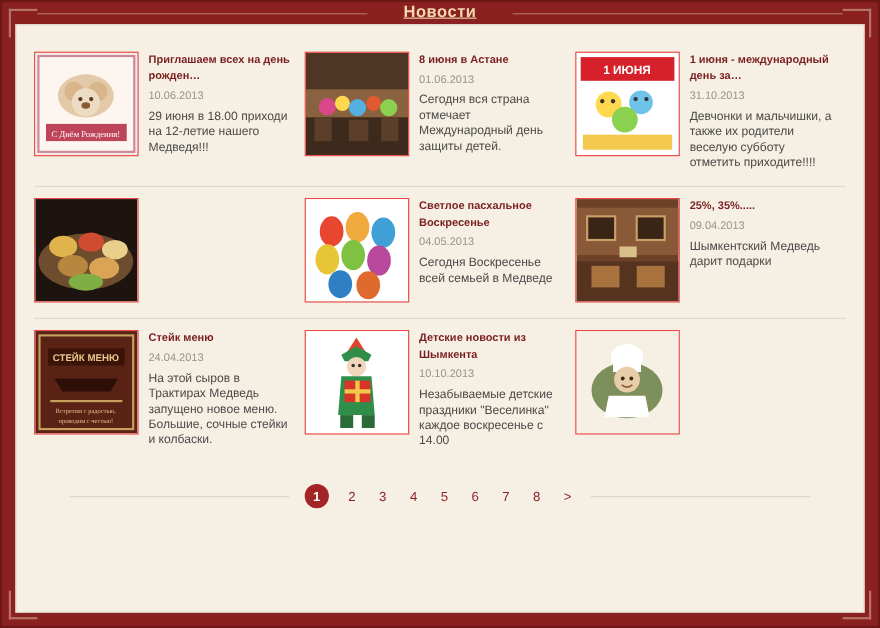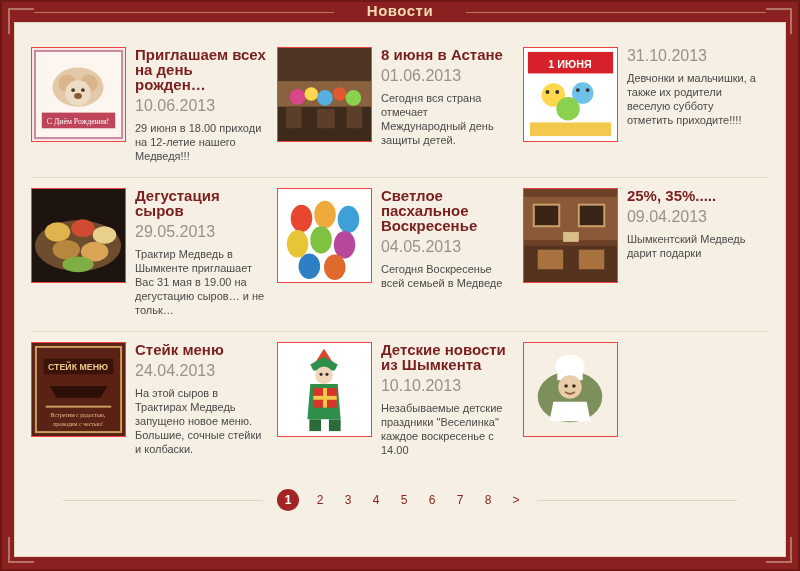--- a/index.html
+++ b/index.html
@@ -36,20 +36,21 @@
   .page-title {
     position: absolute;
     top: 0; left: 0; right: 0;
     height: 26px;
     text-align: center;
     color: #f3d9b0;
     font-size: 15px;
     font-weight: bold;
     line-height: 22px;
     letter-spacing: .5px;
+    text-decoration: underline;
   }
   .title-rule-l, .title-rule-r {
     position: absolute;
     top: 12px;
     height: 1px;
     background: #c79a7a;
     opacity: .7;
   }
   .title-rule-l { left: 34px; width: 300px; }
   .title-rule-r { right: 34px; width: 300px; }
@@ -84,29 +85,29 @@
     border: 1px solid #ef4444;
     background: #e8e0d2;
     overflow: hidden;
     position: relative;
   }
   .thumb svg { display: block; width: 100%; height: 100%; }
 
   .news-text { flex: 1; min-width: 0; }
   .news-title {
     color: #7a1f1f;
-    font-size: 15px;
+    font-size: 10px;
     font-weight: bold;
     line-height: 15px;
     margin: 0 0 5px 0;
     cursor: pointer;
   }
   .news-date {
     color: #9b9186;
-    font-size: 16px;
+    font-size: 10px;
     margin-bottom: 6px;
   }
   .news-body {
     color: #4a4a4a;
     font-size: 11px;
     line-height: 14px;
   }
 
   .pager {
     display: flex;
@@ -214,44 +215,40 @@
               <circle cx="60" cy="46" r="11" fill="#6fc3e8"></circle>
               <circle cx="45" cy="62" r="12" fill="#8ad14f"></circle>
               <circle cx="24" cy="45" r="2" fill="#333"></circle>
                 <circle cx="34" cy="45" r="2" fill="#333"></circle>
               <circle cx="55" cy="43" r="2" fill="#333"></circle>
                 <circle cx="65" cy="43" r="2" fill="#333"></circle>
               <rect x="6" y="76" width="83" height="14" fill="#f2c94c"></rect>
             </svg>
           </div>
           <div class="news-text">
+            <div class="news-title">1 июня - международный день за…</div>
             <div class="news-date">31.10.2013</div>
             <div class="news-body">Девчонки и мальчишки, а также их родители веселую субботу отметить приходите!!!!</div>
           </div>
         </div>
       </div>
 
       <div class="news-row">
         <div class="news-item">
           <div class="thumb">
             <svg viewBox="0 0 95 95" preserveAspectRatio="none">
               <rect width="95" height="95" fill="#1d1410"></rect>
               <ellipse cx="47" cy="58" rx="44" ry="26" fill="#6e4c2e"></ellipse>
               <ellipse cx="26" cy="44" rx="13" ry="10" fill="#e0b44c"></ellipse>
               <ellipse cx="52" cy="40" rx="12" ry="9" fill="#cf4b32"></ellipse>
               <ellipse cx="74" cy="47" rx="12" ry="9" fill="#e8d08a"></ellipse>
               <ellipse cx="35" cy="62" rx="14" ry="10" fill="#b8873f"></ellipse>
               <ellipse cx="64" cy="64" rx="14" ry="10" fill="#d9a455"></ellipse>
               <ellipse cx="47" cy="77" rx="16" ry="8" fill="#7fae45"></ellipse>
             </svg>
-          </div>
-          <div class="news-text">
-            <div class="news-title">Дегустация сыров</div>
-            <div class="news-date">29.05.2013</div>
-            <div class="news-body">Трактир Медведь в Шымкенте приглашает Вас 31 мая в 19.00 на дегустацию сыров… и не тольк…</div>
           </div>
         </div>
 
         <div class="news-item">
           <div class="thumb">
             <svg viewBox="0 0 95 95" preserveAspectRatio="none">
               <rect width="95" height="95" fill="#ffffff"></rect>
               <ellipse cx="24" cy="30" rx="11" ry="14" fill="#e8462f"></ellipse>
               <ellipse cx="48" cy="26" rx="11" ry="14" fill="#f0a93c"></ellipse>
               <ellipse cx="72" cy="31" rx="11" ry="14" fill="#3fa0d8"></ellipse>

